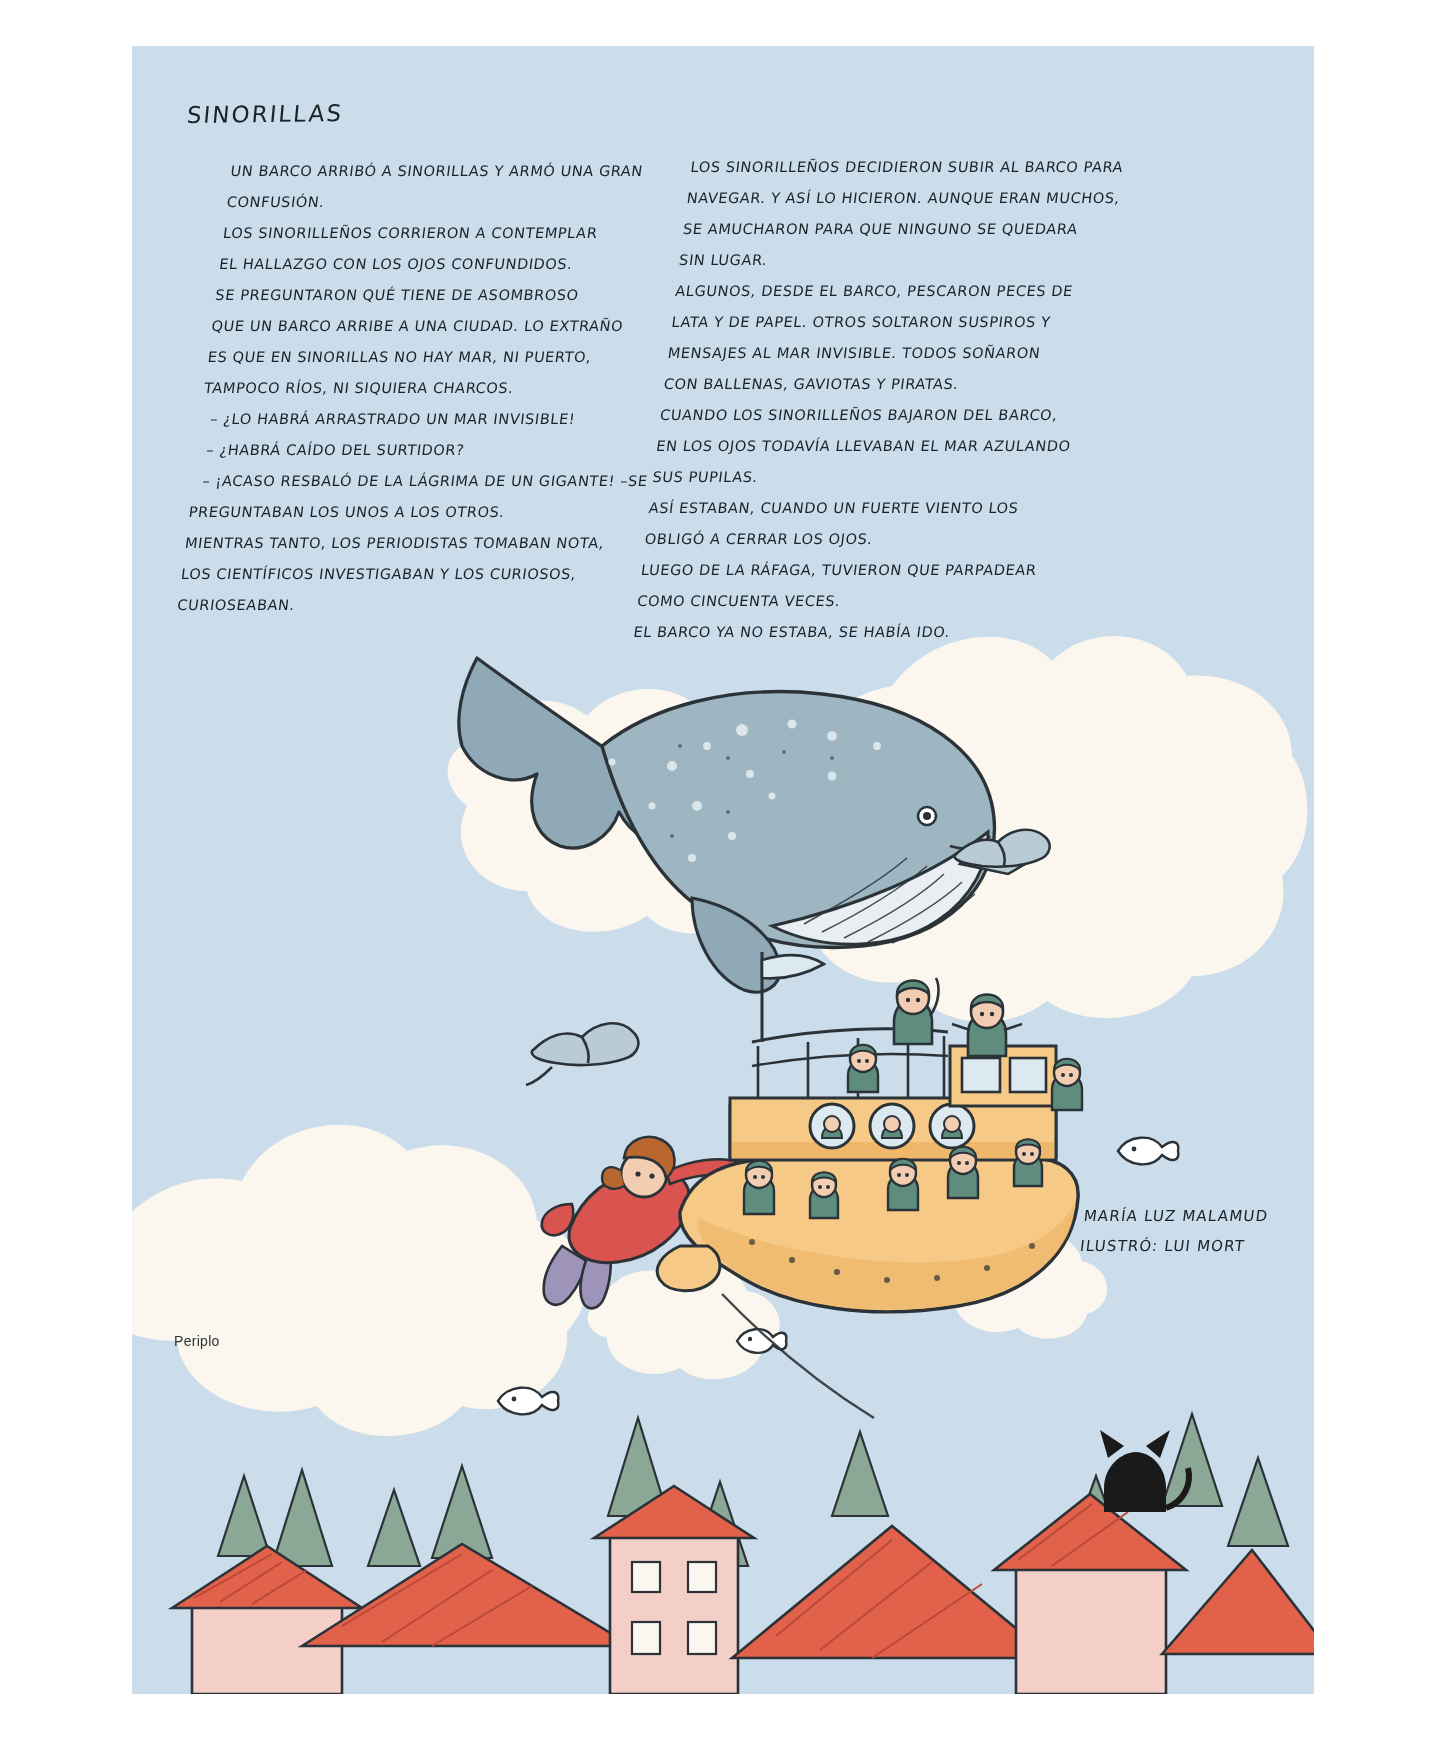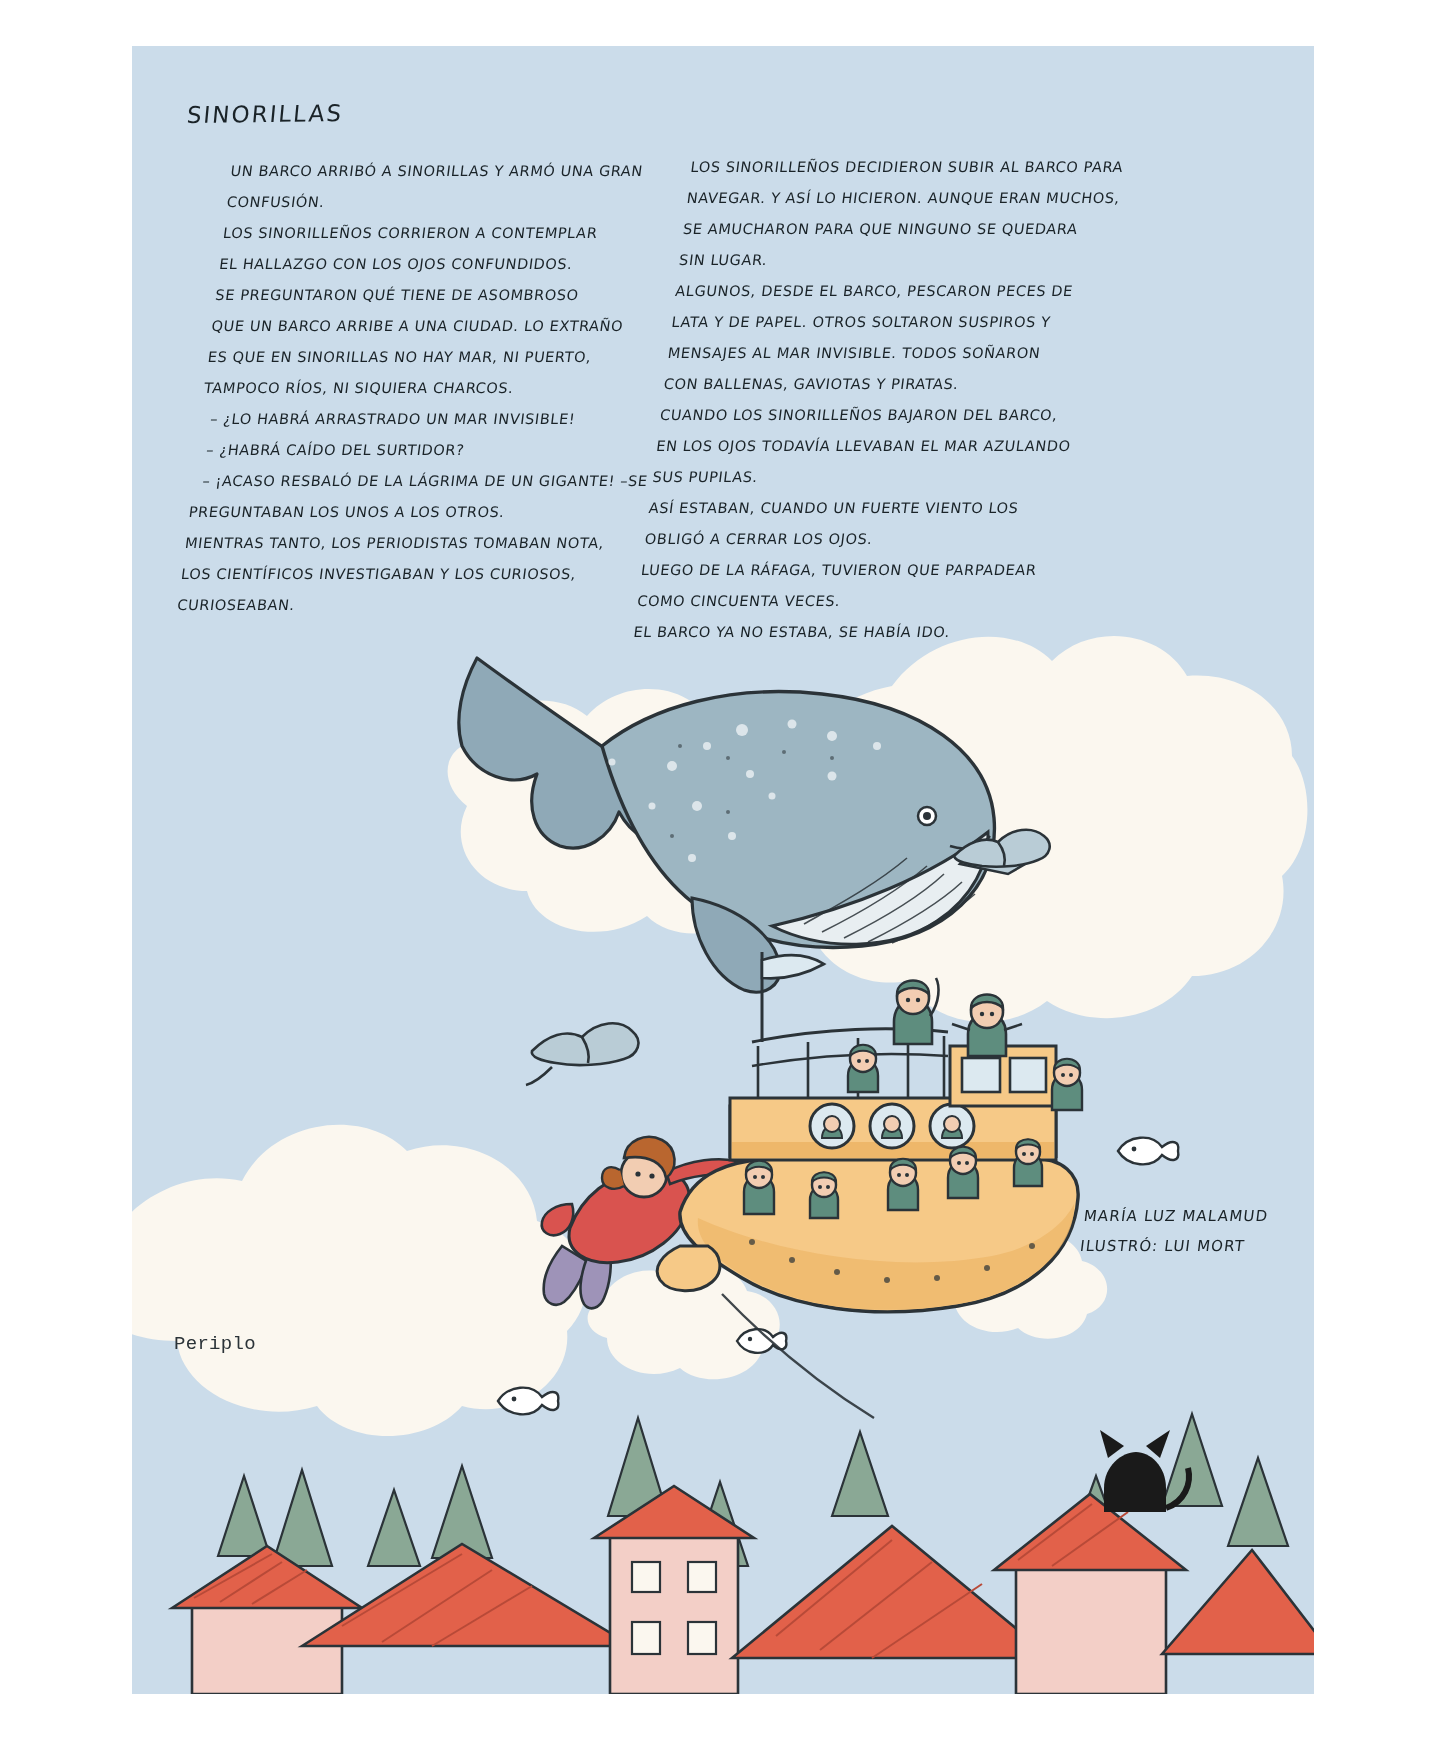--- a/index.html
+++ b/index.html
@@ -61,22 +61,22 @@
     font-size: 15px;
     line-height: 30px;
     letter-spacing: 1.2px;
     text-transform: uppercase;
     transform: skewX(-7deg);
   }
   .imprint {
     position: absolute;
     left: 42px;
     top: 1287px;
-    font-family: Liberation Mono, monospace;
-    font-size: 19px;
+    font-family: Liberation Sans, sans-serif;
+    font-size: 14px;
     color: #2b3338;
     letter-spacing: 0.3px;
   }
 </style>
 </head>
 <body>
 
 <div class="page">
 
   <svg class="ill" viewBox="0 0 1182 1648">

